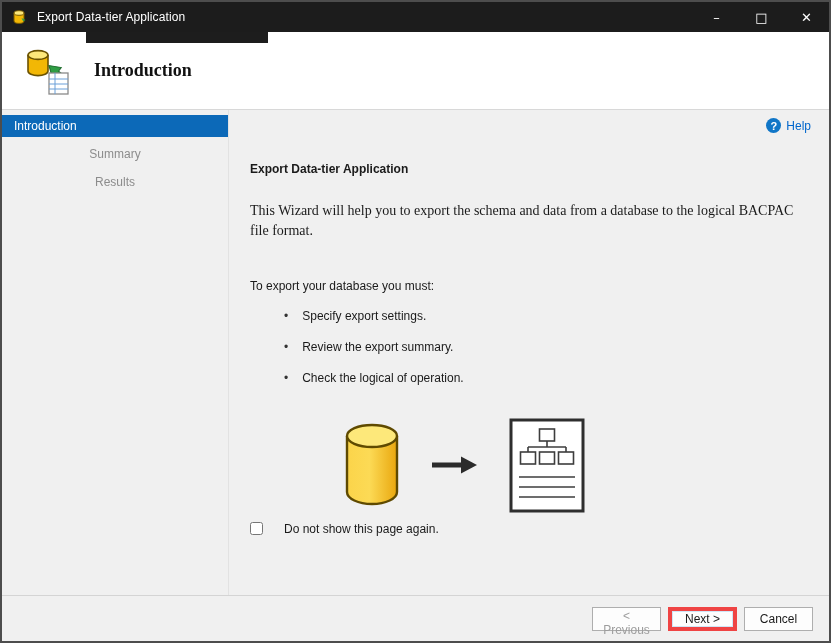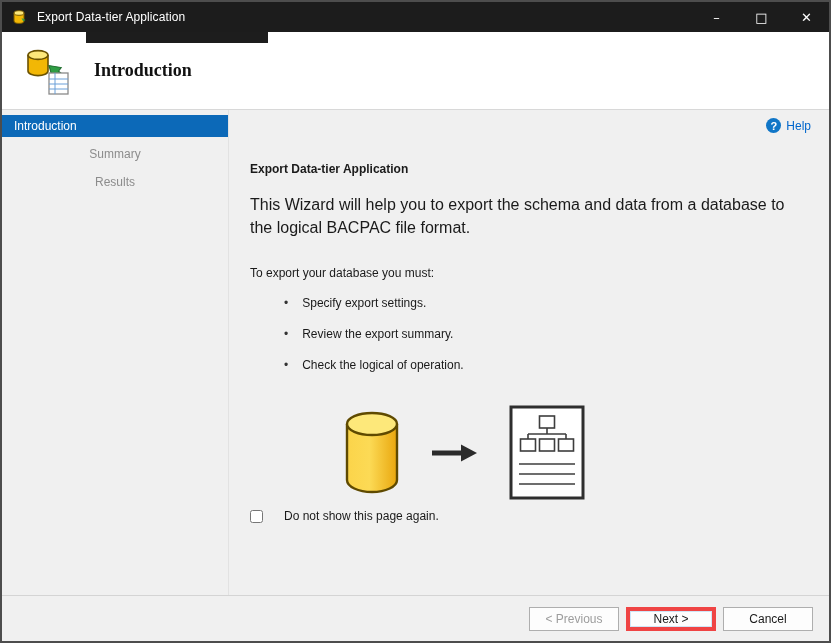--- a/index.html
+++ b/index.html
@@ -52,36 +52,36 @@
   .main { flex:1 1 auto; position:relative; padding:8px 16px 0 21px; background:#f0f0f0; }
   .help {
     position:absolute; top:8px; right:18px; display:flex; align-items:center; gap:5px;
     color:#0066cc; font-size:12px; cursor:pointer;
   }
   .help-icon {
     width:15px; height:15px; border-radius:50%; background:#1076c7; color:#fff;
     font-size:11px; font-weight:bold; display:flex; align-items:center; justify-content:center;
   }
   .content-title { font-size:12px; font-weight:bold; margin:44px 0 0 0; }
-  .intro-text { font-size:16px; margin:17px 0 0 0; max-width:552px; line-height:1.45; }
-  .req-text { font-size:12px; margin:27px 0 0 0; }
+  .intro-text { font-size:14px; margin:25px 0 0 0; max-width:552px; line-height:1.45;font-family:Liberation Serif, serif; }
+  .req-text { font-size:12px; margin:37px 0 0 0; }
   .bullet-list { list-style:none; margin:16px 0 0 0; padding:0; }
   .bullet-list li { display:flex; gap:14px; margin-bottom:17px; font-size:12px; padding-left:34px; }
   .bullet-glyph { color:#333; }
   .graphic { display:flex; align-items:center; gap:30px; margin:32px 0 0 92px; }
   .footer-note { font-size:12px; margin:30px 0 0 0; }
   .checkbox-row { display:flex; align-items:center; gap:21px; margin:8px 0 0 0; font-size:12px; cursor:pointer; }
   .checkbox-row input { width:13px; height:13px; margin:0; cursor:pointer; }
   
   .footer {
     height:46px; flex:0 0 auto; background:#f0f0f0; border-top:1px solid #d4d4d4;
     display:flex; align-items:center; justify-content:flex-end; gap:7px; padding-right:16px;
   }
   .btn {
-    width:90px; height:24px; font-size:12px; font-family:inherit;
+    width:69px; height:24px; font-size:12px; font-family:inherit;
     background:#fdfdfd; border:1px solid #aeaeae; cursor:pointer; color:#1a1a1a;
   }
   .btn.disabled { color:#9d9d9d; cursor:default; }
   .btn.default { border:4px solid #ef4444; box-shadow:inset 0 0 0 1px #cfe6f7; }
 </style>
 </head>
 <body>
 
 <div class="window">
 

